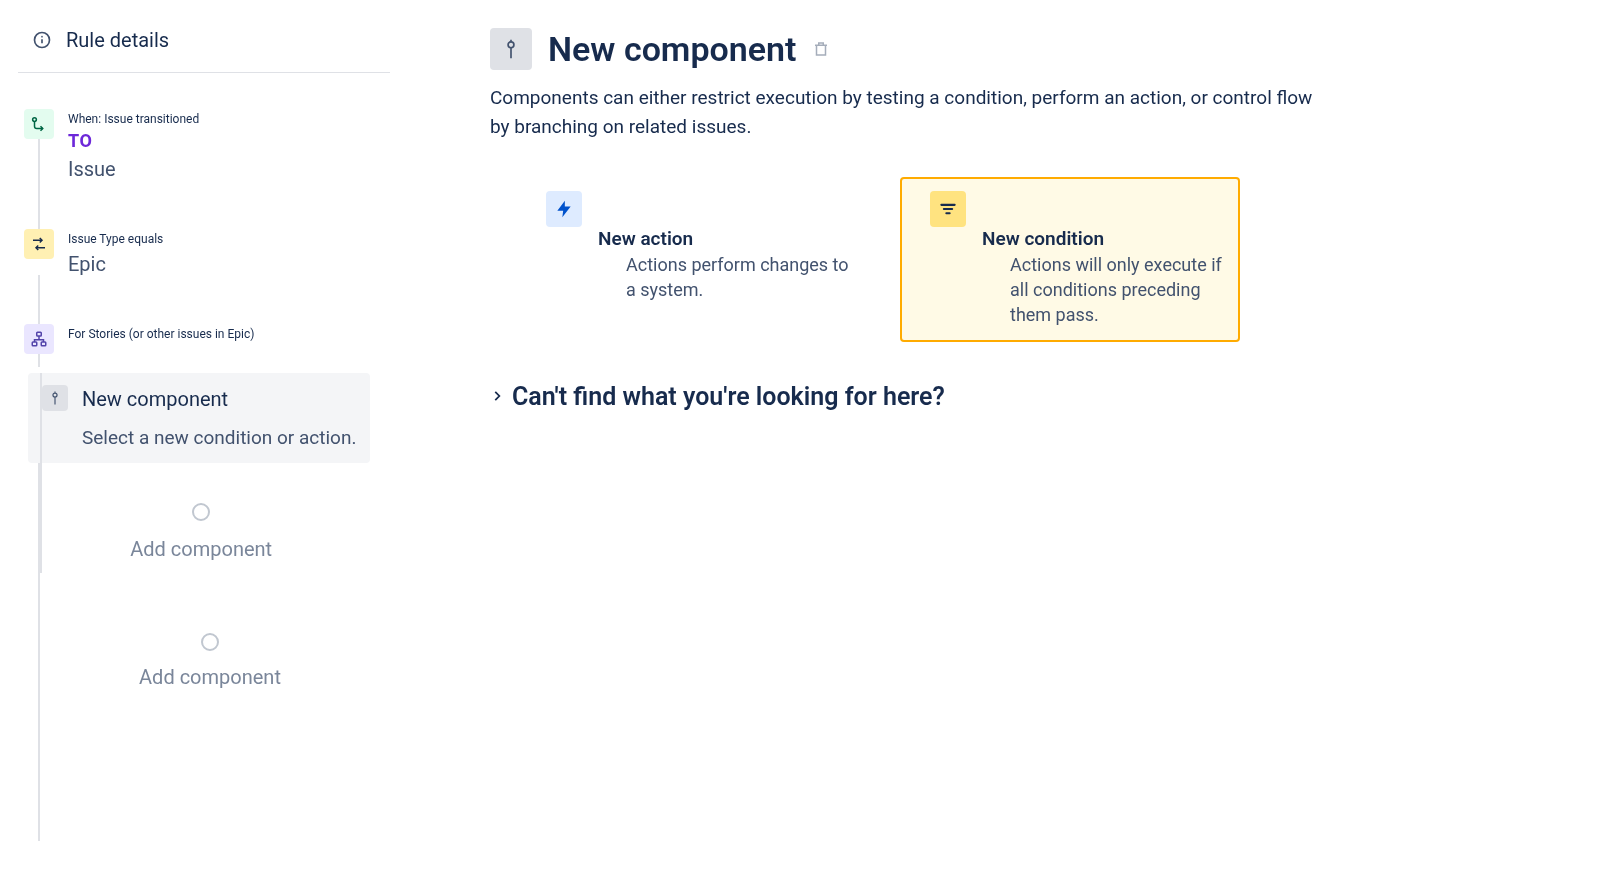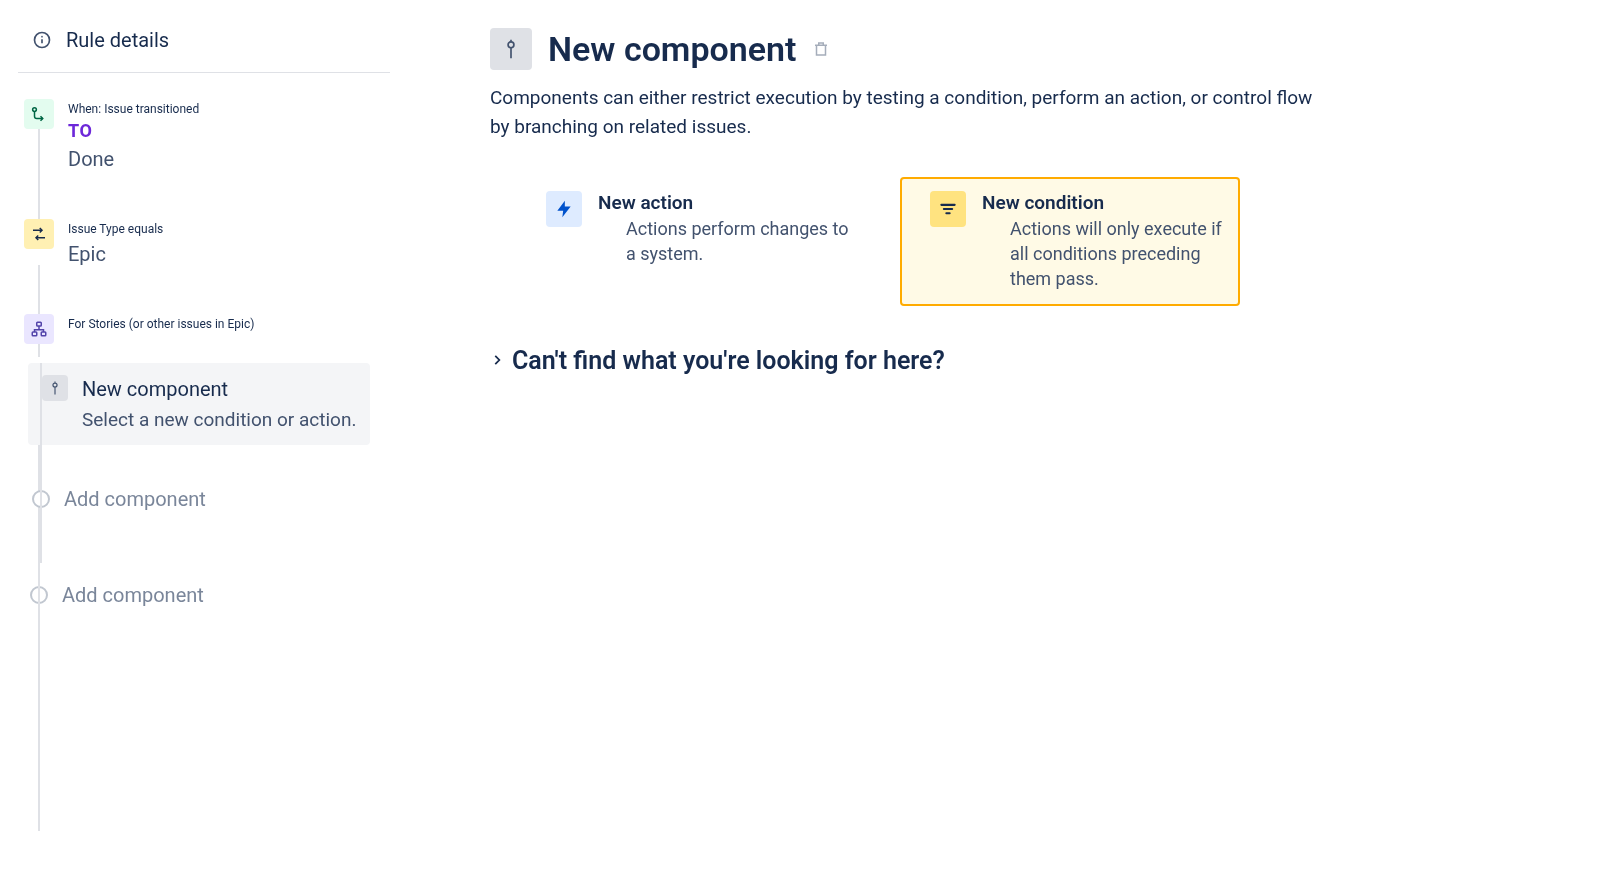--- a/index.html
+++ b/index.html
@@ -15,21 +15,21 @@
     width: 400px;
     padding: 18px 10px 10px 18px;
     position: relative;
   }
   .rule-details {
     display: flex;
     align-items: center;
     gap: 14px;
     padding: 10px 6px 20px 14px;
     border-bottom: 1px solid #DFE1E6;
-    margin-bottom: 26px;
+    margin-bottom: 36px;
   }
   .rule-details-label {
     font-size: 20px;
     color: #172B4D;
   }
   .info-icon { color:#42526E; }
   .tree {
     position: relative;
     padding-left: 6px;
   }
@@ -82,26 +82,27 @@
     align-items:flex-start;
     margin-top:10px;
     margin-bottom:40px;
   }
   .new-comp-icon{
     width:26px;height:26px;border-radius:4px;background:#DFE1E6;
     display:flex;align-items:center;justify-content:center;color:#42526E;
     margin-right:14px;flex-shrink:0;
   }
   .new-comp-title{font-size:20px;color:#172B4D;}
-  .new-comp-desc{font-size:19px;color:#42526E;margin-top:4px;}
+  .new-comp-desc{font-size:19px;color:#42526E;margin-top:12px;}
 
   .add-component{
     display:flex;
     align-items:center;
     gap:14px;
+    flex-direction:column;
   }
   .add-circle{
     width:18px;height:18px;border:2px solid #C1C7D0;border-radius:50%;
     background:#fff;flex-shrink:0;
   }
   .add-label{font-size:20px;color:#7A869A;}
 
   
   .main{
     flex:1;
@@ -129,21 +130,21 @@
     border-color:#FFAB00;
     background:#FFFAE6;
     padding-left:28px;
   }
   .opt-icon{
     width:36px;height:36px;border-radius:4px;
     display:flex;align-items:center;justify-content:center;flex-shrink:0;
   }
   .opt-icon.blue{background:#DEEBFF;color:#0052CC;}
   .opt-icon.yellow{background:#FFE380;color:#172B4D;}
-  .opt-title{font-size:19px;font-weight:600;color:#172B4D;}
+  .opt-title{font-size:19px;font-weight:600;color:#172B4D;margin-top:36px;}
   .opt-desc{font-size:18px;color:#42526E;line-height:1.4;margin-top:2px;margin-left:28px;}
   .cant-find{
     display:flex;align-items:center;gap:8px;
     font-size:25px;font-weight:600;color:#172B4D;cursor:pointer;
   }
   .chevron{display:inline-block;}
 
   svg{display:block;}
 </style>
 </head>
@@ -170,21 +171,21 @@
       <div class="step-icon bg-green">
         <svg width="18" height="18" viewBox="0 0 24 24" fill="none" stroke="currentColor" stroke-width="2">
             <circle cx="6" cy="6" r="2.5"></circle>
             <path d="M6 8.5 V15 Q6 18 9 18 H17"></path>
             <path d="M14 15 L17 18 L14 21"></path>
           </svg>
       </div>
       <div class="step-body">
         <div class="step-title">When: Issue transitioned</div>
         <div class="sub-to">TO</div>
-        <div class="sub-val">Done</div>
+        <div class="sub-val">Issue</div>
       </div>
     </div>
 
     <div class="step">
       <div class="step-icon bg-yellow">
         <svg width="18" height="18" viewBox="0 0 24 24" fill="none" stroke="currentColor" stroke-width="2">
             <path d="M4 7 H16"></path>
             <path d="M13 4 L16 7 L13 10"></path>
             <path d="M20 17 H8"></path>
             <path d="M11 14 L8 17 L11 20"></path>

